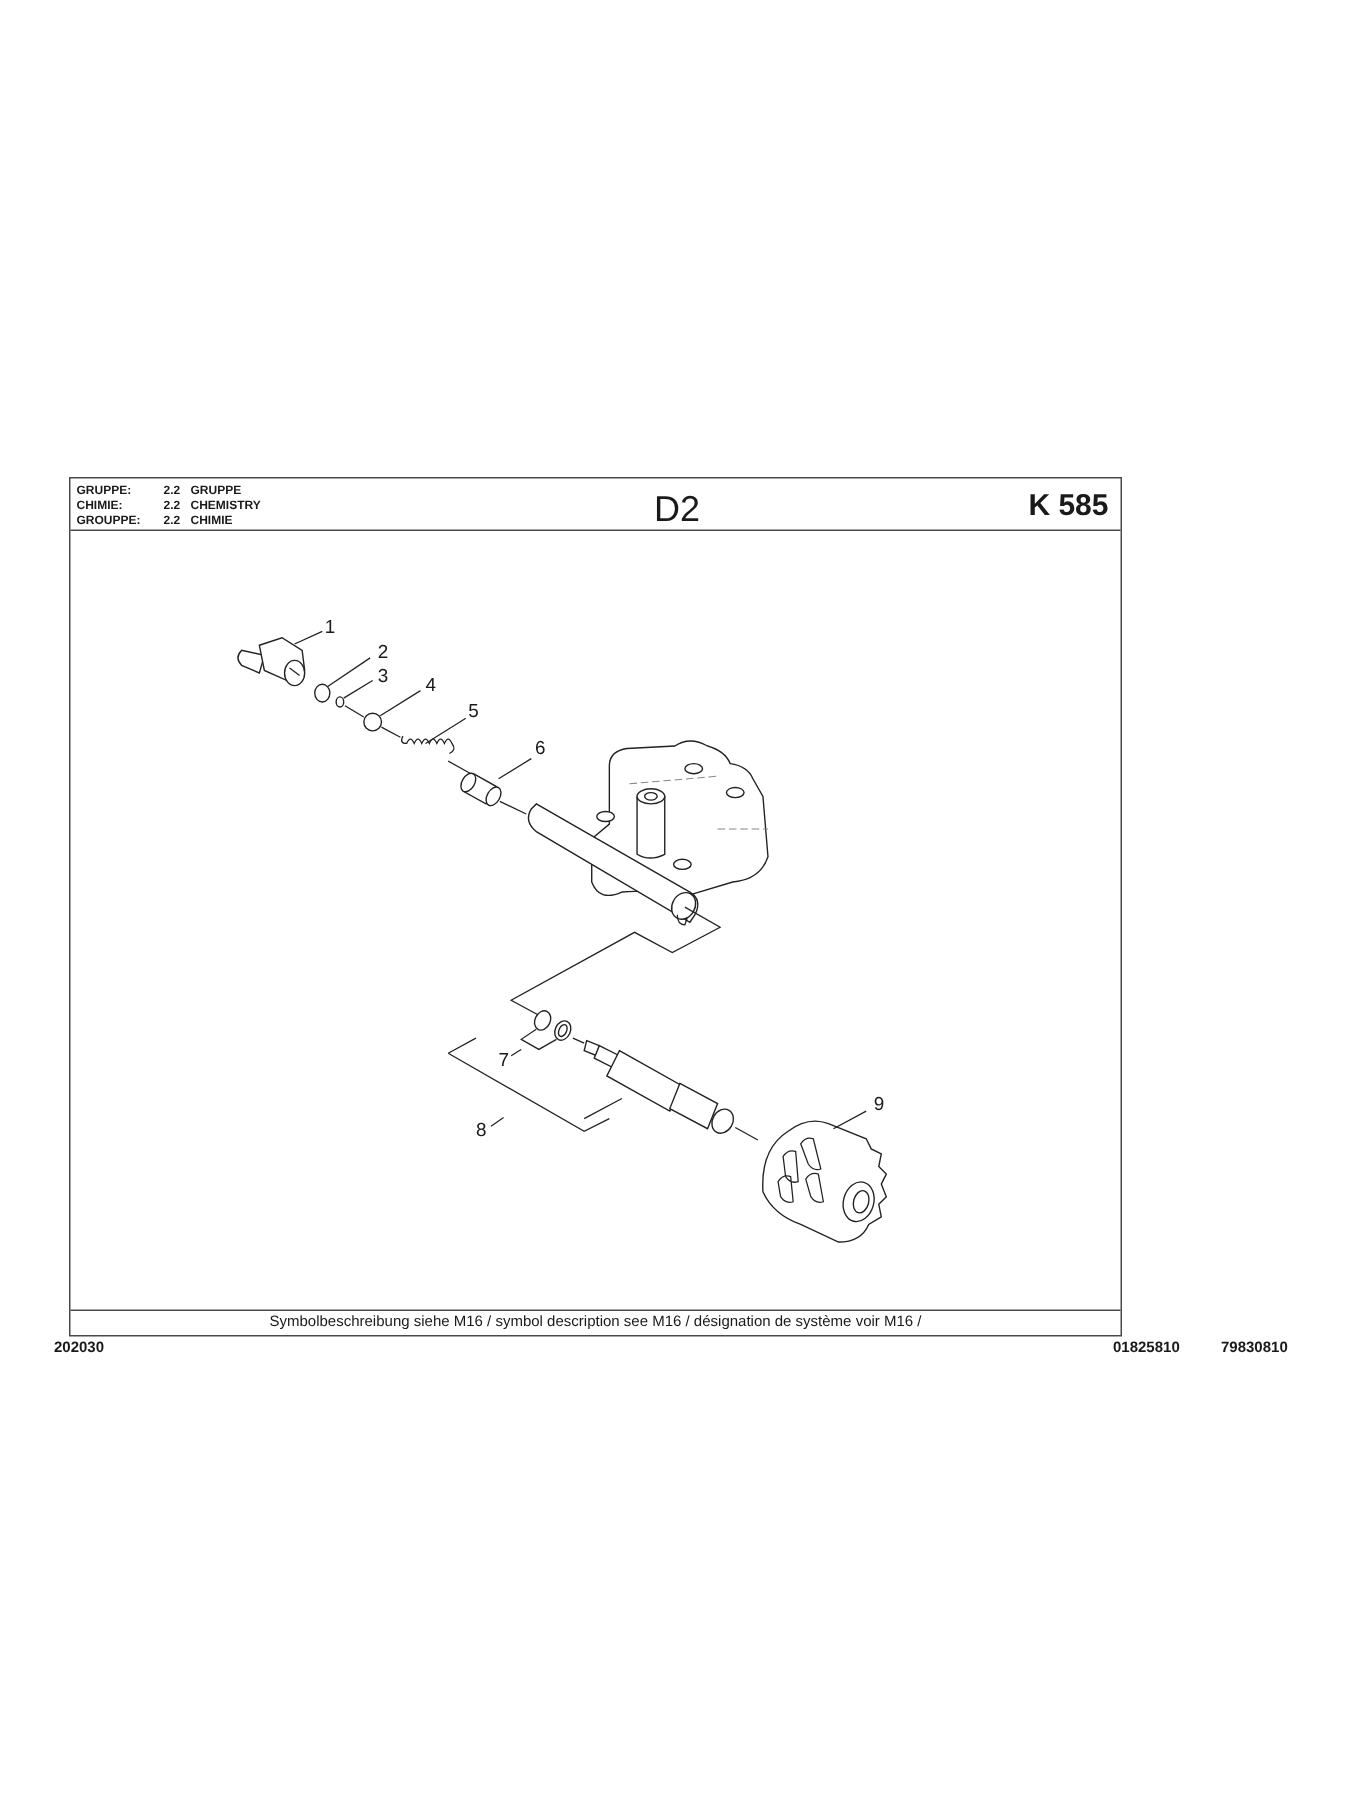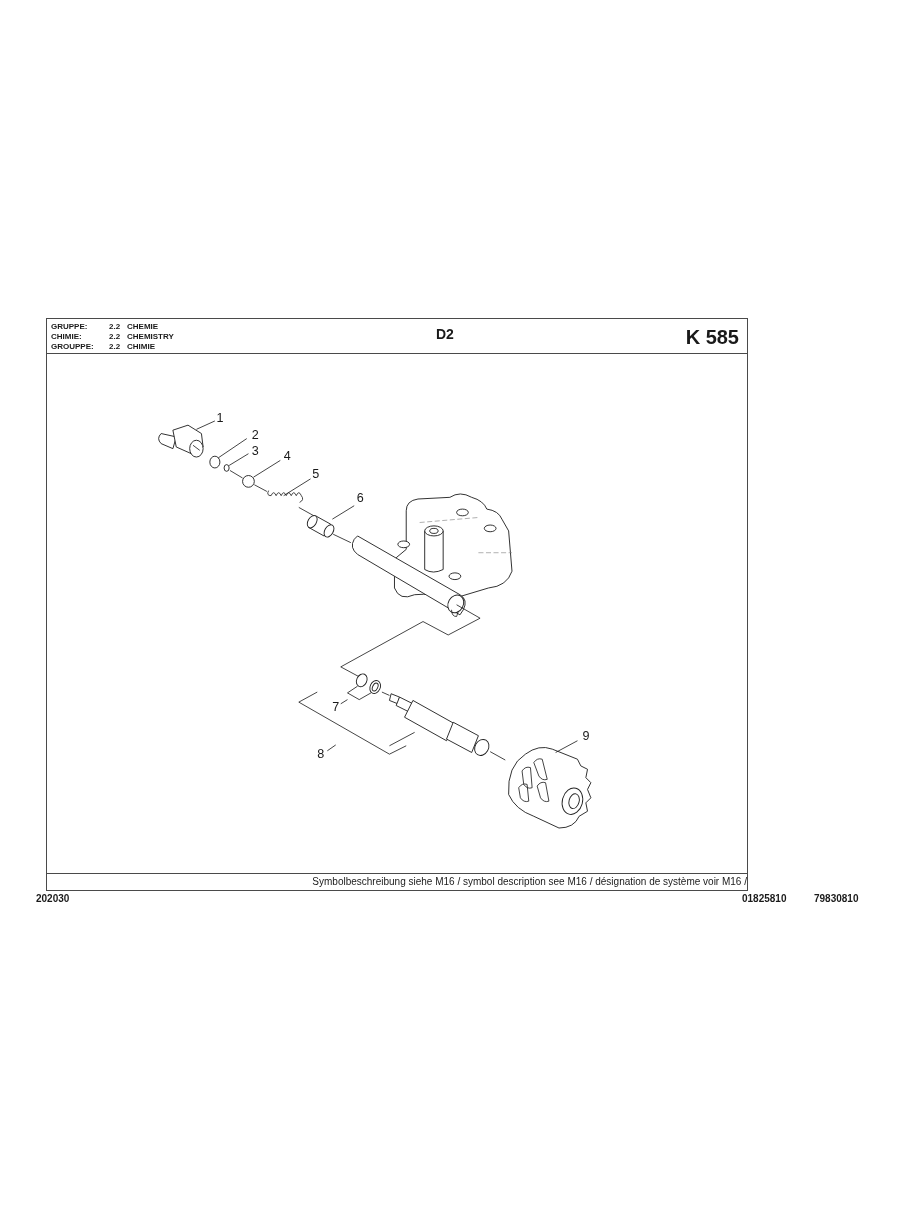--- a/index.html
+++ b/index.html
@@ -6,42 +6,42 @@
   body { width:906px; height:1208px; position:relative; overflow:hidden;
          font-family:"Liberation Sans", sans-serif; color:#1a1a1a; }
   .sheet { position:absolute; left:34px; top:318px; width:702px; height:573px;
            border:1px solid #4a4a4a; box-sizing:border-box;margin-left:12px; }
   .header { position:absolute; left:0; top:0; width:100%; height:35px;
             border-bottom:1px solid #4a4a4a; box-sizing:border-box; }
   .group-table { position:absolute; left:4px; top:3px; font-size:8px; font-weight:bold; line-height:10px; }
   .group-row { display:flex; }
   .group-key { width:58px; }
   .group-num { width:18px; }
-  .doc-code { position:absolute; left:389px; top:7px; font-size:14px; font-weight:bold; }
+  .doc-code { position:absolute; left:389px; top:7px; font-size:24px; font-weight:normal; }
   .model { position:absolute; right:8px; top:7px; font-size:20px; font-weight:bold; }
   .drawing { position:absolute; left:0; top:35px; width:100%; height:520px; }
   .footer { position:absolute; left:0; bottom:0; width:100%; height:17px;
             border-top:1px solid #4a4a4a; box-sizing:border-box;
-            font-size:10px; text-align:right; line-height:15px; }
+            font-size:10px; text-align:center; line-height:15px; }
   .below { position:absolute; top:893px; font-size:10px;font-weight:bold; }
   .callout { font-family:"Liberation Sans", sans-serif; font-size:15px; fill:#1a1a1a; }
   svg .ln { stroke:#222; stroke-width:1; fill:none; }
   svg .part { stroke:#222; stroke-width:1.1; fill:#fff; }
   svg .hid { stroke:#888; stroke-width:0.8; fill:none; stroke-dasharray:6 3; }
 </style>
 </head>
 <body>
 
 <div class="sheet">
   <div class="header">
     <div class="group-table">
       <div class="group-row">
         <span class="group-key">GRUPPE:</span>
         <span class="group-num">2.2</span>
-        <span>CHEMIE</span>
+        <span>GRUPPE</span>
       </div>
       <div class="group-row">
         <span class="group-key">CHIMIE:</span>
         <span class="group-num">2.2</span>
         <span>CHEMISTRY</span>
       </div>
       <div class="group-row">
         <span class="group-key">GROUPPE:</span>
         <span class="group-num">2.2</span>
         <span>CHIMIE</span>

